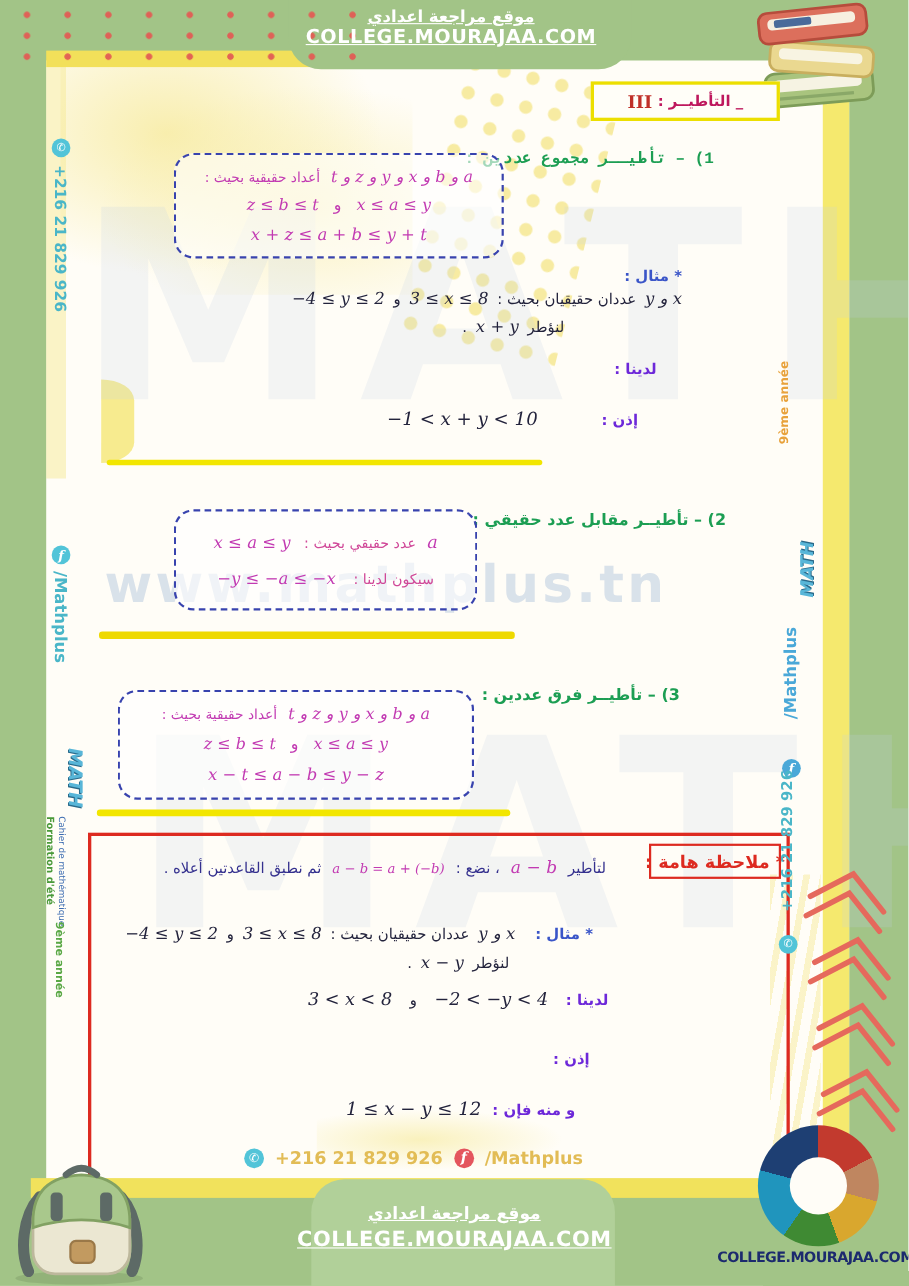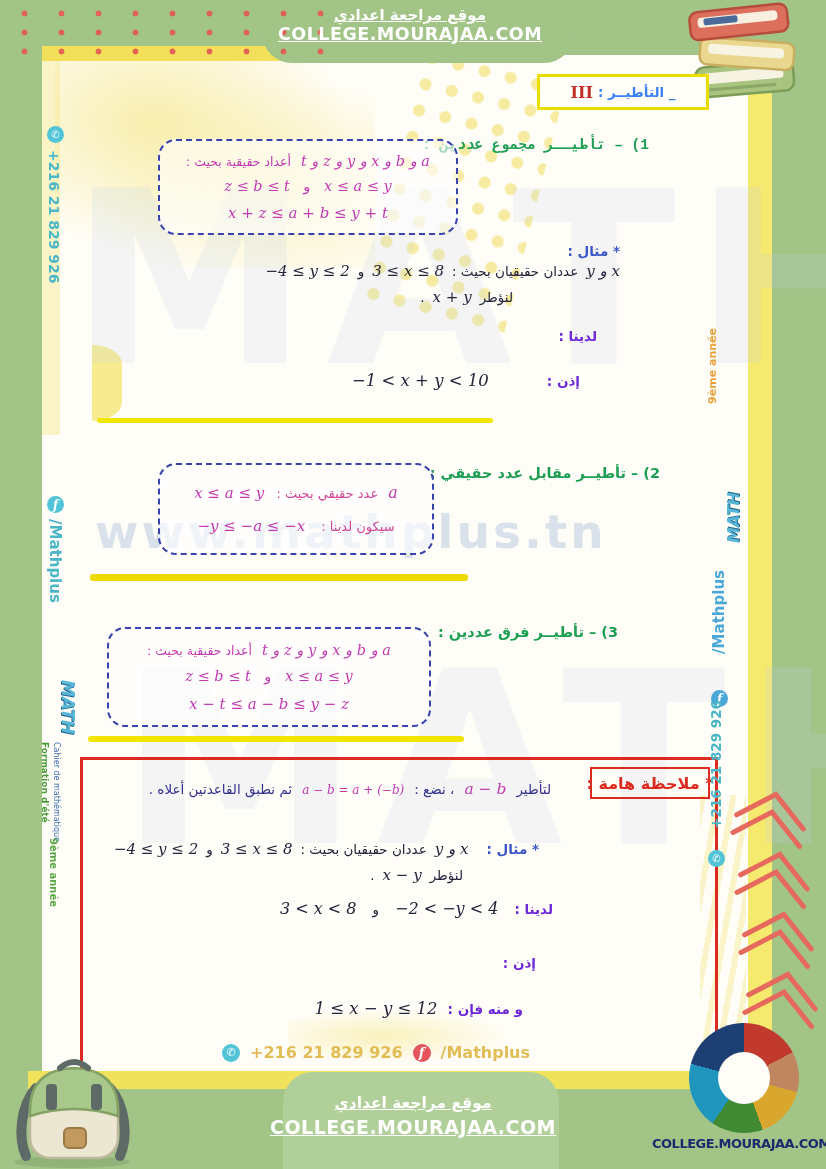--- a/index.html
+++ b/index.html
@@ -82,21 +82,21 @@
     <g transform="rotate(-6 50 22)">
       <rect x="2" y="6" width="98" height="28" rx="8" fill="#dc6f5c" stroke="#b64c3c" stroke-width="2.5"></rect>
       <rect x="10" y="12" width="80" height="10" rx="4" fill="#f7efe0"></rect>
       <rect x="16" y="13" width="34" height="7" rx="2" fill="#4a6a9a"></rect>
     </g>
   </svg>
 
   <div class="abs" style="left:537px;top:74px;width:166px;height:30px;border:3px solid #ecdf00;background:#fffef8;
               display:flex;align-items:center;justify-content:center;gap:5px;">
     <span style="font-family:'DejaVu Serif',serif;font-weight:bold;color:#c03028;font-size:16px;">III</span>
-    <span class="ar nowrap" style="color:#3b82f6;font-weight:bold;font-size:13.5px;">_ التأطيــر :</span>
+    <span class="ar nowrap" style="color:#be185d;font-weight:bold;font-size:13.5px;">_ التأطيــر :</span>
   </div>
 
   <div class="rrow green-h" style="right:177px;top:136px;font-family:Liberation Mono, monospace;">
       <span>1) – تأطيــر مجموع عددين :</span>
     </div>
 
   <div class="dash-box" style="left:158px;top:139px;width:284px;height:88px;">
     <div class="ar nowrap magenta" style="font-size:12.5px;">
       <span class="mmix" style="font-size:14.5px;">a و b و x و y و z و t</span>
       <span style="margin-right:6px;">أعداد حقيقية بحيث :</span>

